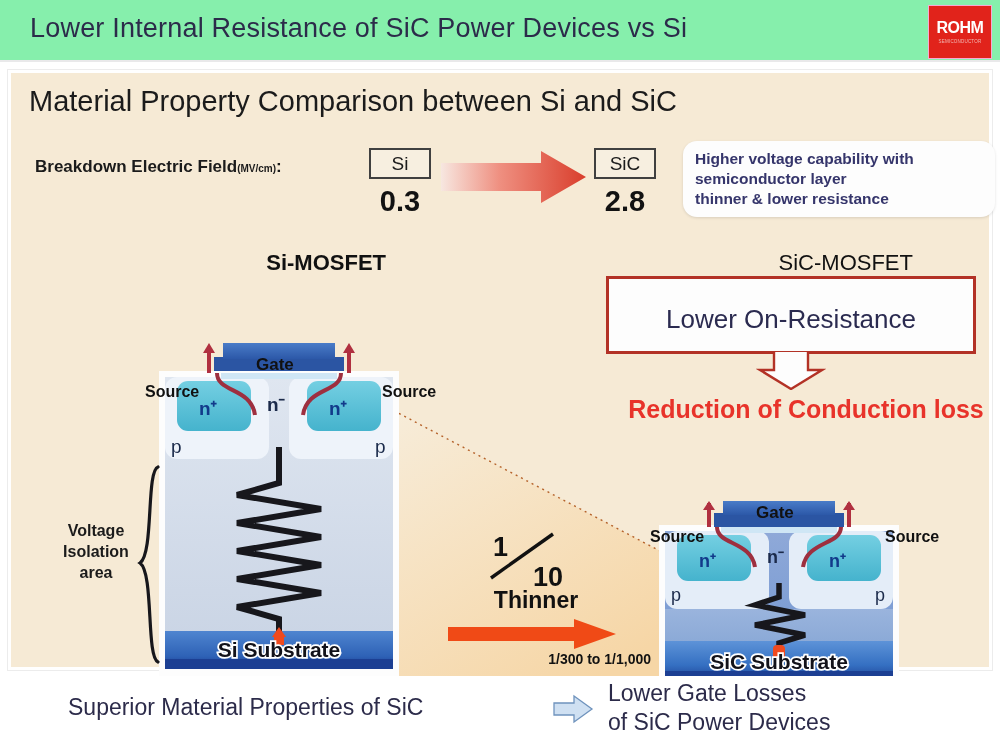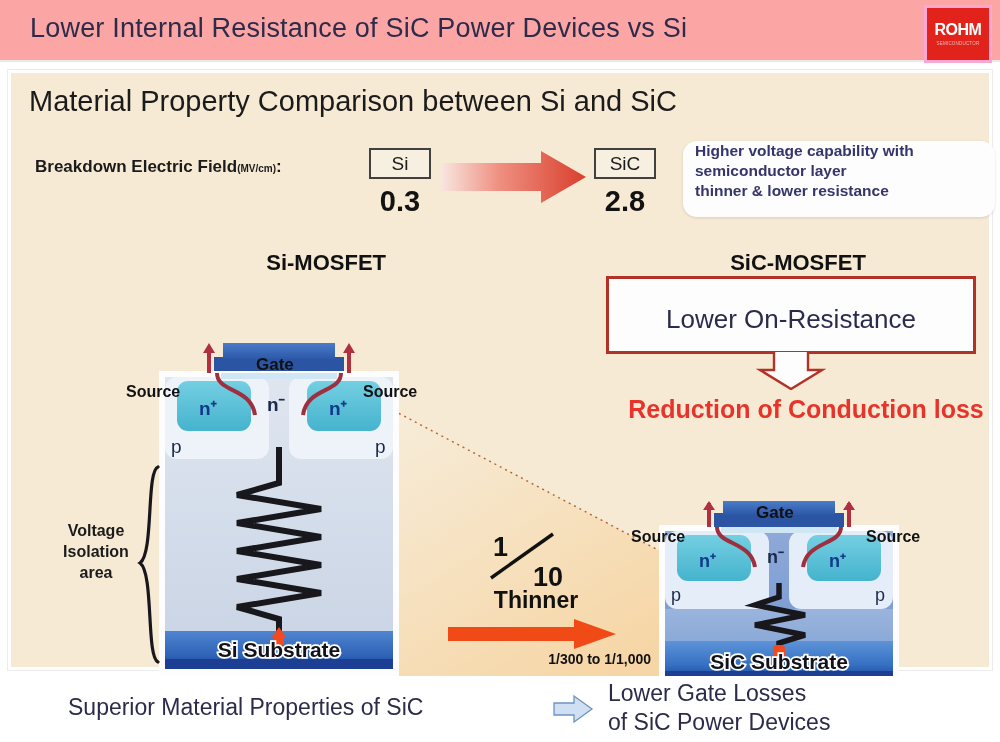--- a/index.html
+++ b/index.html
@@ -6,32 +6,32 @@
   body{
     width:1000px;height:742px;
     background:#ffffff;
     font-family:"Liberation Sans", sans-serif;
     overflow:hidden;
     position:relative;
   }
   
   #header{
     position:absolute;left:0;top:0;width:1000px;height:62px;
-    background:#fca5a5;
+    background:#86efac;
     border-bottom:2px solid #e9e9ea;
     box-sizing:border-box;
   }
   #header-title{
     position:absolute;left:30px;top:13px;
     font-size:27px;color:#2c2b4a;letter-spacing:.2px;
     white-space:nowrap;
   }
   #logo{
     position:absolute;right:8px;top:5px;width:62px;height:52px;
-    background:#e1231b;border:3px solid #f9a8d4;
+    background:#e1231b;border:1px solid #f9a8d4;
     display:flex;flex-direction:column;align-items:center;justify-content:center;text-align:right;
   }
   #logo-text{color:#fff;font-weight:bold;font-size:16px;letter-spacing:-.5px;line-height:1;}
   #logo-sub{color:#f3b8b4;font-size:4.5px;letter-spacing:.2px;margin-top:3px;white-space:nowrap;}
 
   
   #panel{
     position:absolute;left:8px;top:70px;width:984px;height:600px;
     background:#f6ead5;
     border:3px solid #ffffff;
@@ -60,34 +60,34 @@
     position:absolute;font-size:29px;font-weight:bold;color:#121212;width:62px;
     text-align:center;
   }
   #val-si{left:358px;top:112px;}
   #val-sic{left:583px;top:112px;}
   #big-arrow{position:absolute;left:430px;top:76px;width:145px;height:56px;}
   #callout{
     position:absolute;left:672px;top:68px;width:312px;height:76px;
     background:#fdfdfd;border-radius:14px;
     box-shadow:0 1px 3px rgba(0,0,0,.12);
-    box-sizing:border-box;padding:0 12px;
+    box-sizing:border-box;padding:8px 12px;
   }
   #callout p{
     margin:0;font-size:15.5px;line-height:1.28;color:#35356b;font-weight:600;
   }
 
   
   #si-head{
     position:absolute;left:175px;top:177px;width:200px;text-align:right;
     font-size:22px;font-weight:bold;color:#111;
   }
   #sic-head{
-    position:absolute;left:672px;top:177px;width:230px;text-align:center;
-    font-size:22px;font-weight:bold;color:#111;
+    position:absolute;left:672px;top:177px;width:230px;text-align:right;
+    font-size:22px;font-weight:normal;color:#111;
   }
 
   
   #lor-box{
     position:absolute;left:595px;top:203px;width:370px;height:78px;
     background:#fdfdfd;border:3px solid #b33226;box-sizing:border-box;
     display:flex;align-items:center;justify-content:center;
   }
   #lor-text{font-size:26px;color:#2b2b50;margin-top:9px;}
   #lor-arrow{position:absolute;left:745px;top:279px;width:70px;height:38px;}
@@ -98,21 +98,21 @@
 
   
   #trapezoid{position:absolute;left:370px;top:330px;width:300px;height:300px;}
 
   
   #si-dev{position:absolute;left:148px;top:270px;width:240px;height:370px;}
   #sic-dev{position:absolute;left:648px;top:428px;width:240px;height:212px;}
 
   .lbl{position:absolute;font-weight:bold;color:#111;white-space:nowrap;}
   .gate-lbl{font-size:17px;}
-  .src-lbl{font-size:16px;}
+  .src-lbl{font-size:16px;margin-left:19px;}
   .drain-lbl{font-size:16px;font-weight:600;}
 
   
   #si-gate-lbl{left:245px;top:282px;}
   #si-src-l{left:115px;top:310px;}
   #si-src-r{left:352px;top:310px;}
   #si-drain{left:200px;top:643px;}
   #sic-gate-lbl{left:745px;top:430px;}
   #sic-src-l{left:620px;top:455px;}
   #sic-src-r{left:855px;top:455px;}

